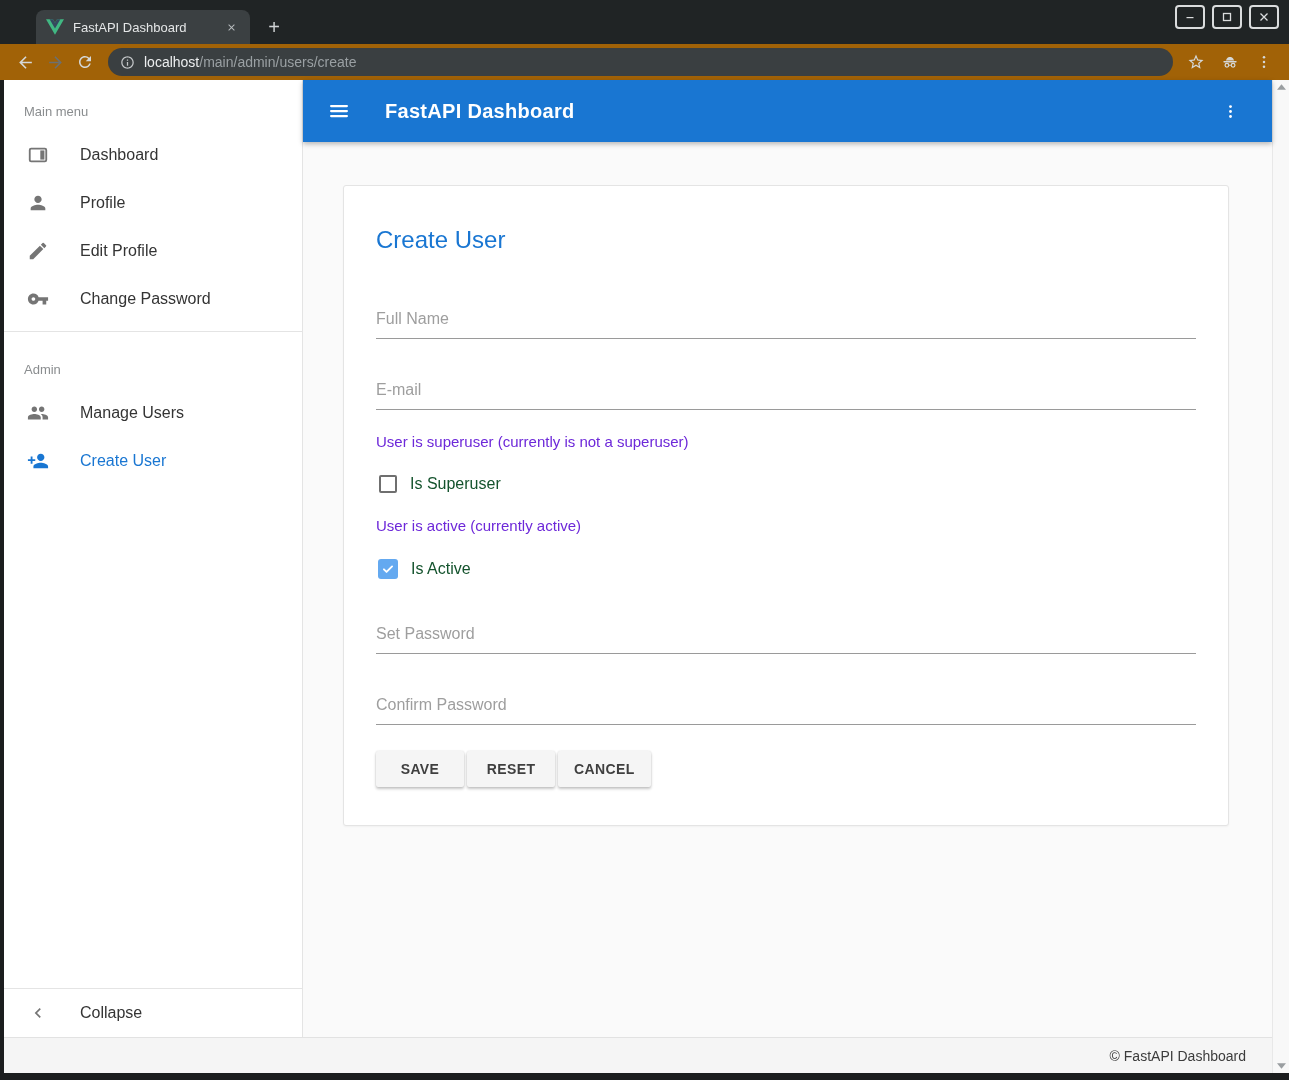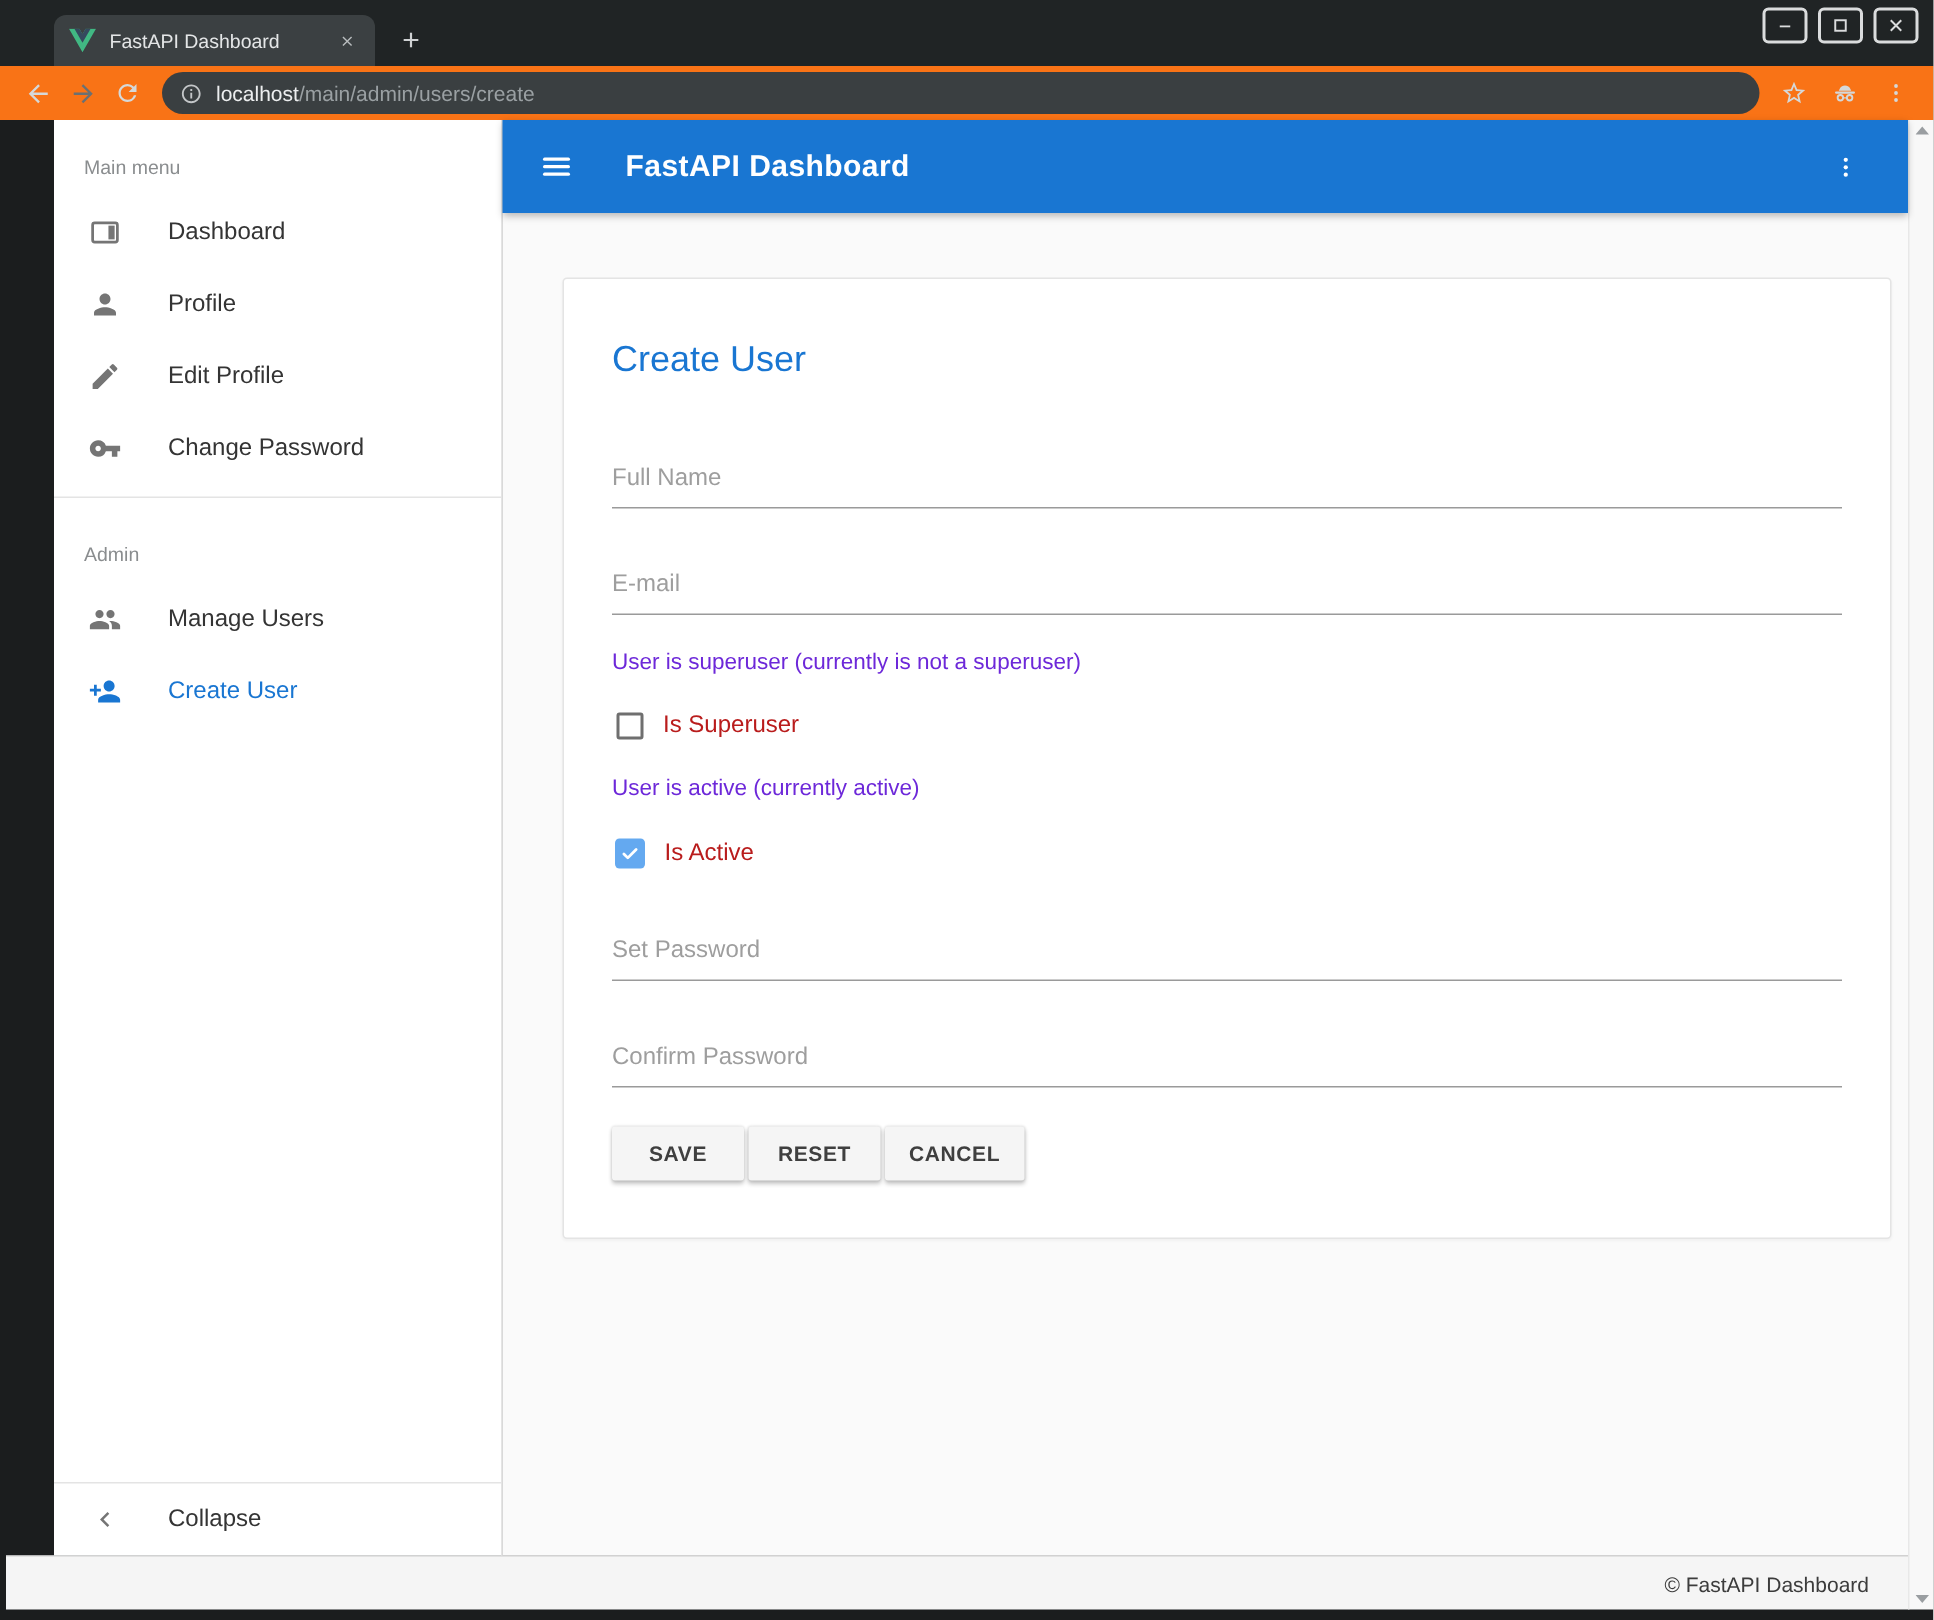--- a/index.html
+++ b/index.html
@@ -15,34 +15,34 @@
   .tab-favicon { width:18px; height:16px; margin-right:9px; flex:0 0 auto; }
   .tab-title { color:#e4e6e7; font-size:13px; flex:1; white-space:nowrap; overflow:hidden; }
   .tab-close { width:18px; height:18px; display:flex; align-items:center; justify-content:center;
                color:#b9bdbf; border-radius:50%; cursor:default; }
   .newtab-btn { width:28px; height:28px; margin:0 0 3px 10px; display:flex; align-items:center; justify-content:center;
                 color:#cfd2d4; font-size:20px; border-radius:50%; }
   .win-controls { position:absolute; top:5px; right:10px; display:flex; gap:7px; }
   .win-btn { width:30px; height:24px; border:2px solid #dadcdd; border-radius:4px; display:flex;
              align-items:center; justify-content:center; color:#dadcdd; }
 
-  .toolbar { height:36px; background:#f97316; display:flex; align-items:center; padding:0 10px; }
+  .toolbar { height:36px; background:#a16207; display:flex; align-items:center; padding:0 10px; }
   .nav-icon { width:30px; height:30px; display:flex; align-items:center; justify-content:center; color:#d5d8d9; }
   .nav-icon.disabled { color:#6b7072; }
   .urlbar { flex:1; height:28px; margin:0 8px; background:#3a3f41; border-radius:14px; display:flex;
             align-items:center; padding:0 12px; }
   .urlbar .info { color:#c3c6c8; margin-right:9px; display:flex; }
   .url-host { color:#eceeef; font-size:14px; }
   .url-path { color:#9aa0a3; font-size:14px; }
   .toolbar-right { display:flex; align-items:center; gap:4px; }
 
   
   .body { flex:1; display:flex; min-height:0; padding:0 0 7px 4px; }
   .page { flex:1; display:flex; flex-direction:column; min-width:0; }
-  .page-main { flex:1; display:flex; min-height:0;margin-left:32px; }
+  .page-main { flex:1; display:flex; min-height:0; }
 
   
   .sidebar { width:299px; background:#ffffff; border-right:1px solid #e4e4e4; display:flex; flex-direction:column; }
   .section-label { font-size:13px; color:#8a8d8f; padding:24px 20px 12px 20px; }
   .section-label.admin { padding-top:22px; }
   .side-item { height:48px; display:flex; align-items:center; padding-left:22px; color:#343434; font-size:16px; cursor:default; }
   .side-item .icon { width:24px; height:24px; color:#757575; display:flex; align-items:center; justify-content:center; flex:0 0 auto; }
   .side-item .lbl { margin-left:30px; }
   .side-item.active { color:#1976d2; }
   .side-item.active .icon { color:#1976d2; }
@@ -66,21 +66,21 @@
   .field.first { margin-top:56px; }
   .field input { width:100%; border:none; border-bottom:1px solid #9a9a9a; background:transparent;
                  font-family:"Liberation Sans", sans-serif; font-size:16px; color:#0f172a; padding:0 0 10px 0; }
   .field input::placeholder { color:#9e9e9e; opacity:1; }
 
   .hint { margin-top:23px; font-size:15px; color:#6d28d9; }
   .cb-row { margin-top:25px; display:flex; align-items:center; }
   .cb { width:18px; height:18px; border:2px solid #6f6f6f; border-radius:2px; margin-left:3px; flex:0 0 auto; }
   .cb.checked { border:none; width:20px; height:20px; background:#64a9f0; border-radius:3px;
                 display:flex; align-items:center; justify-content:center; margin-left:2px; }
-  .cb-label { margin-left:13px; font-size:16px; color:#b91c1c; }
+  .cb-label { margin-left:13px; font-size:16px; color:#14532d; }
   .cb-gap { margin-top:24px; }
   .pw-gap { margin-top:46px; }
 
   .btn-row { margin-top:26px; display:flex; gap:3px; }
   .btn { min-width:88px; height:36px; background:#f5f5f5; border:none; border-radius:2px; padding:0 16px;
          font-family:"Liberation Sans", sans-serif; font-size:14px; font-weight:700; letter-spacing:0.4px; color:#3f3f3f;
          box-shadow:0 2px 3px rgba(0,0,0,0.22), 0 0 2px rgba(0,0,0,0.12); cursor:pointer; }
 
   .page-footer { height:36px; background:#f5f5f5; border-top:1px solid #e2e2e2; display:flex; align-items:center;
                  justify-content:flex-end; padding-right:26px; }

